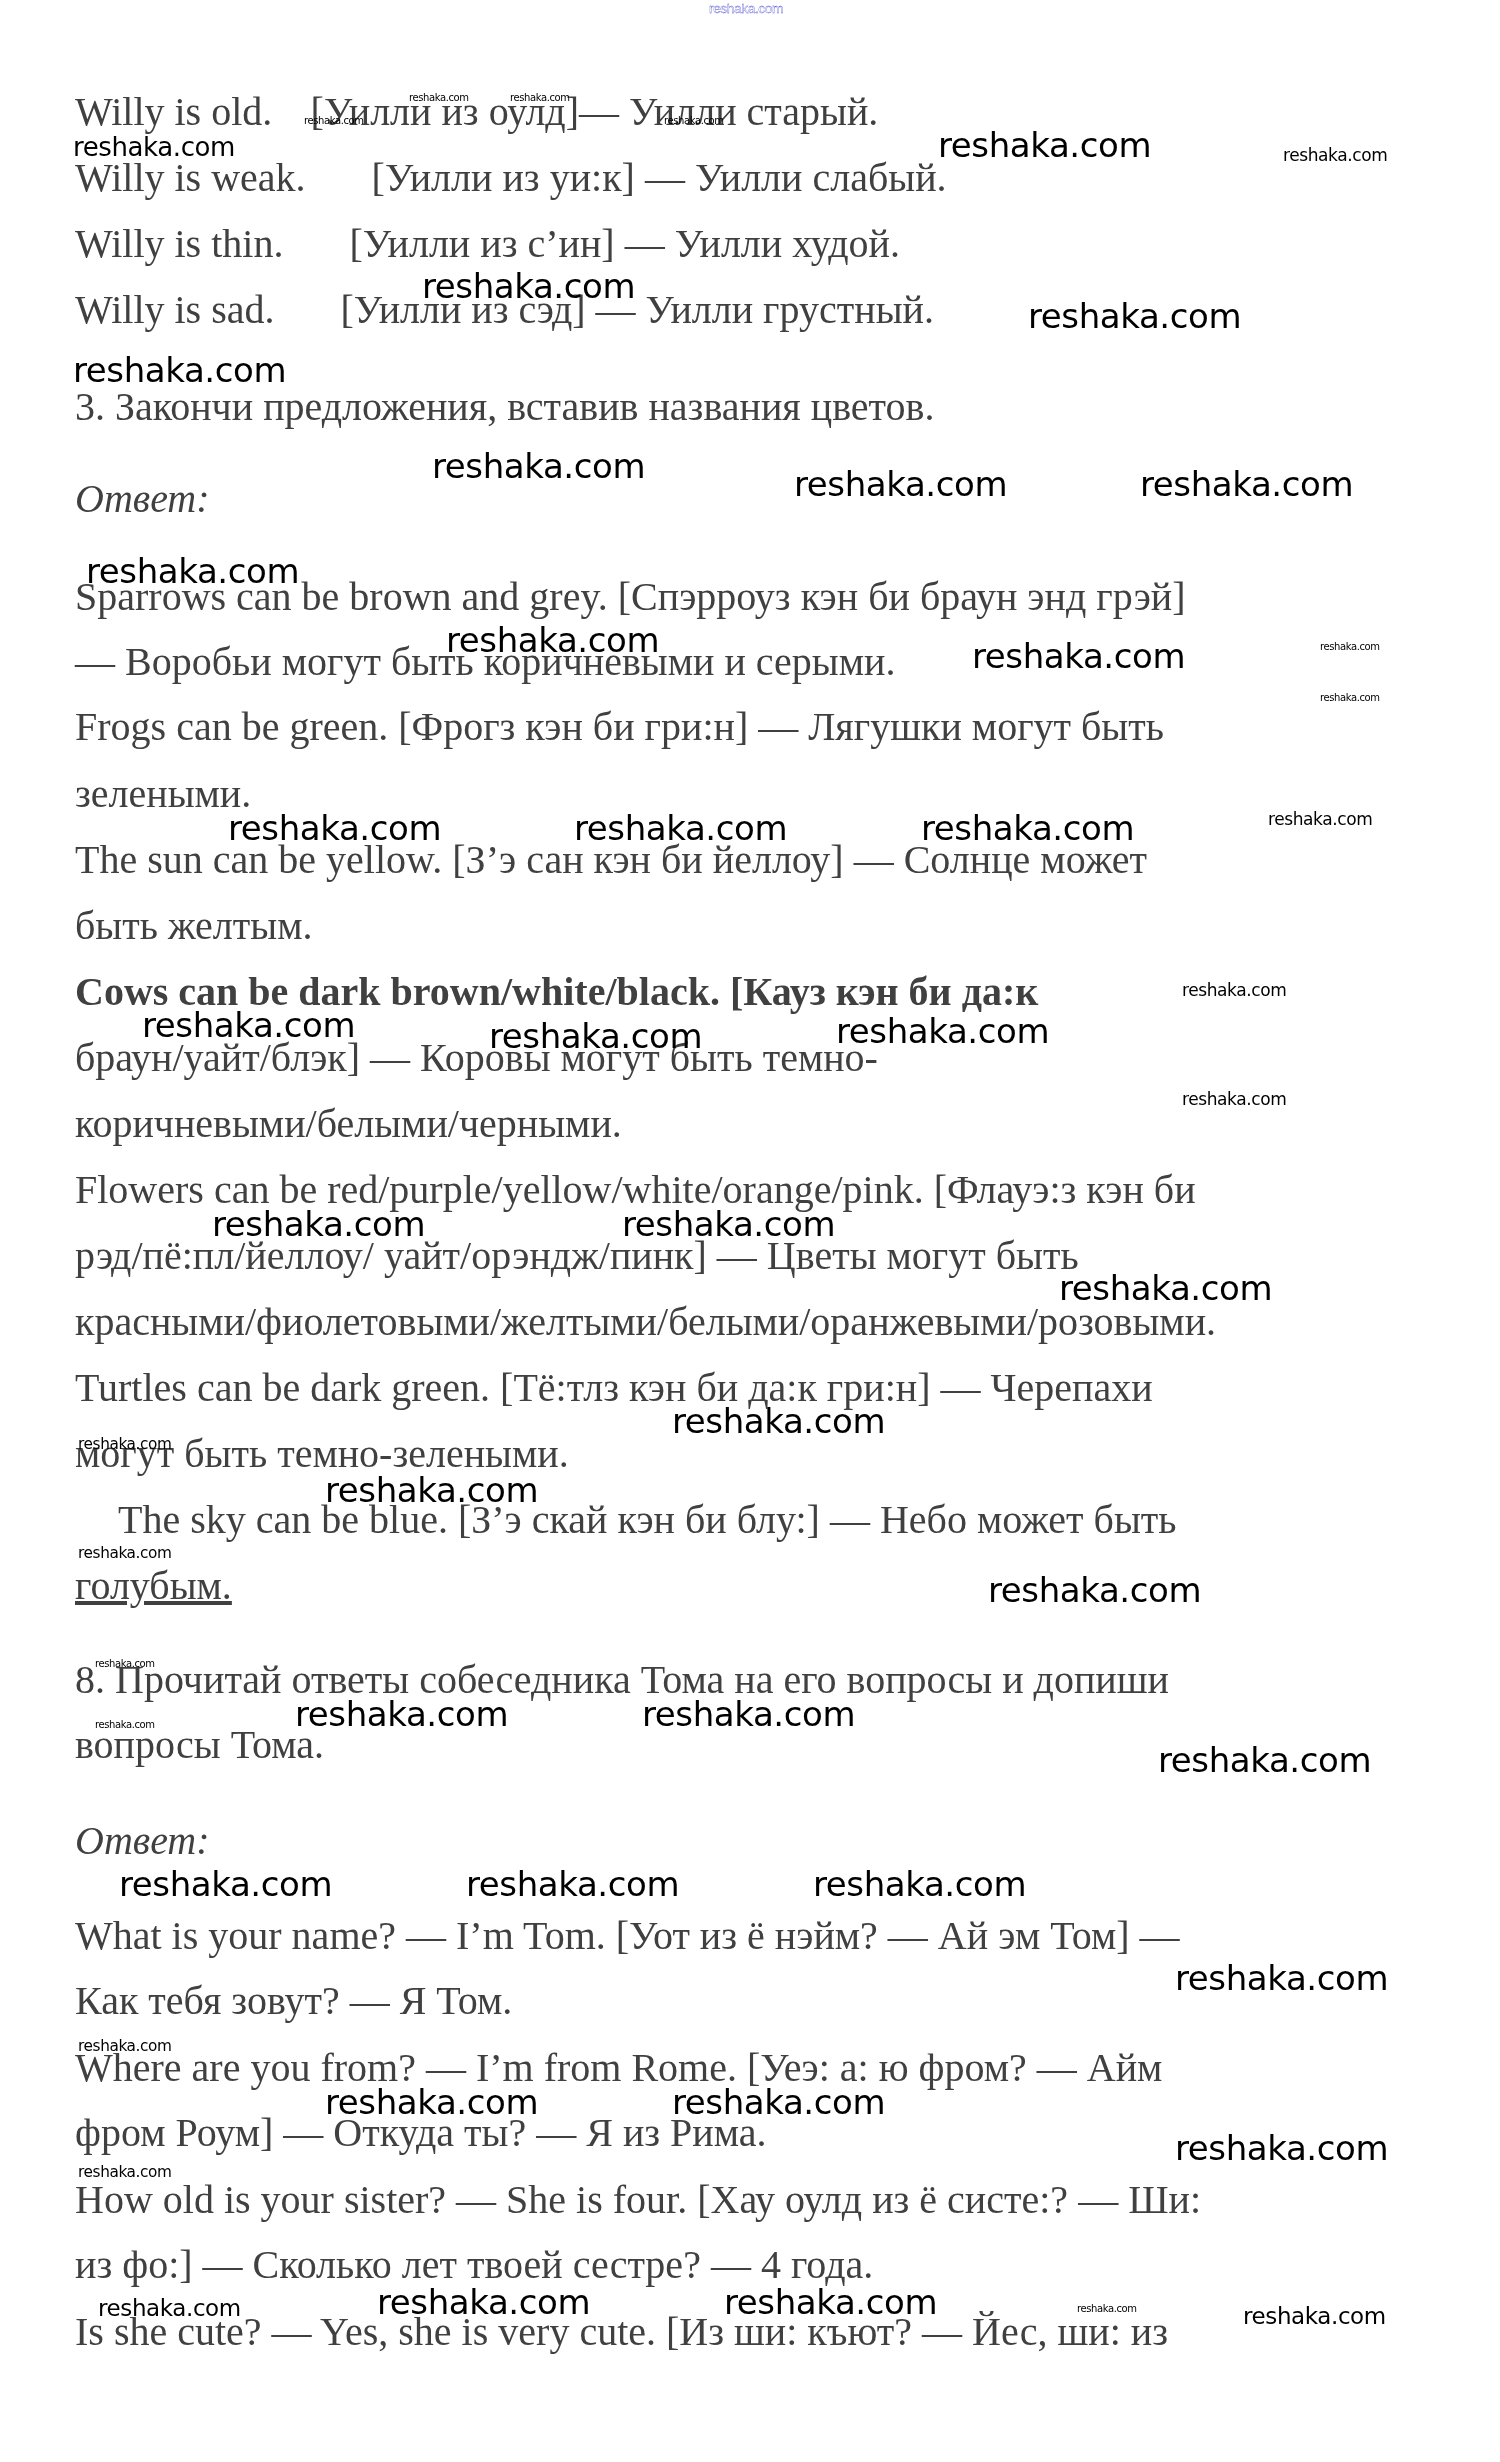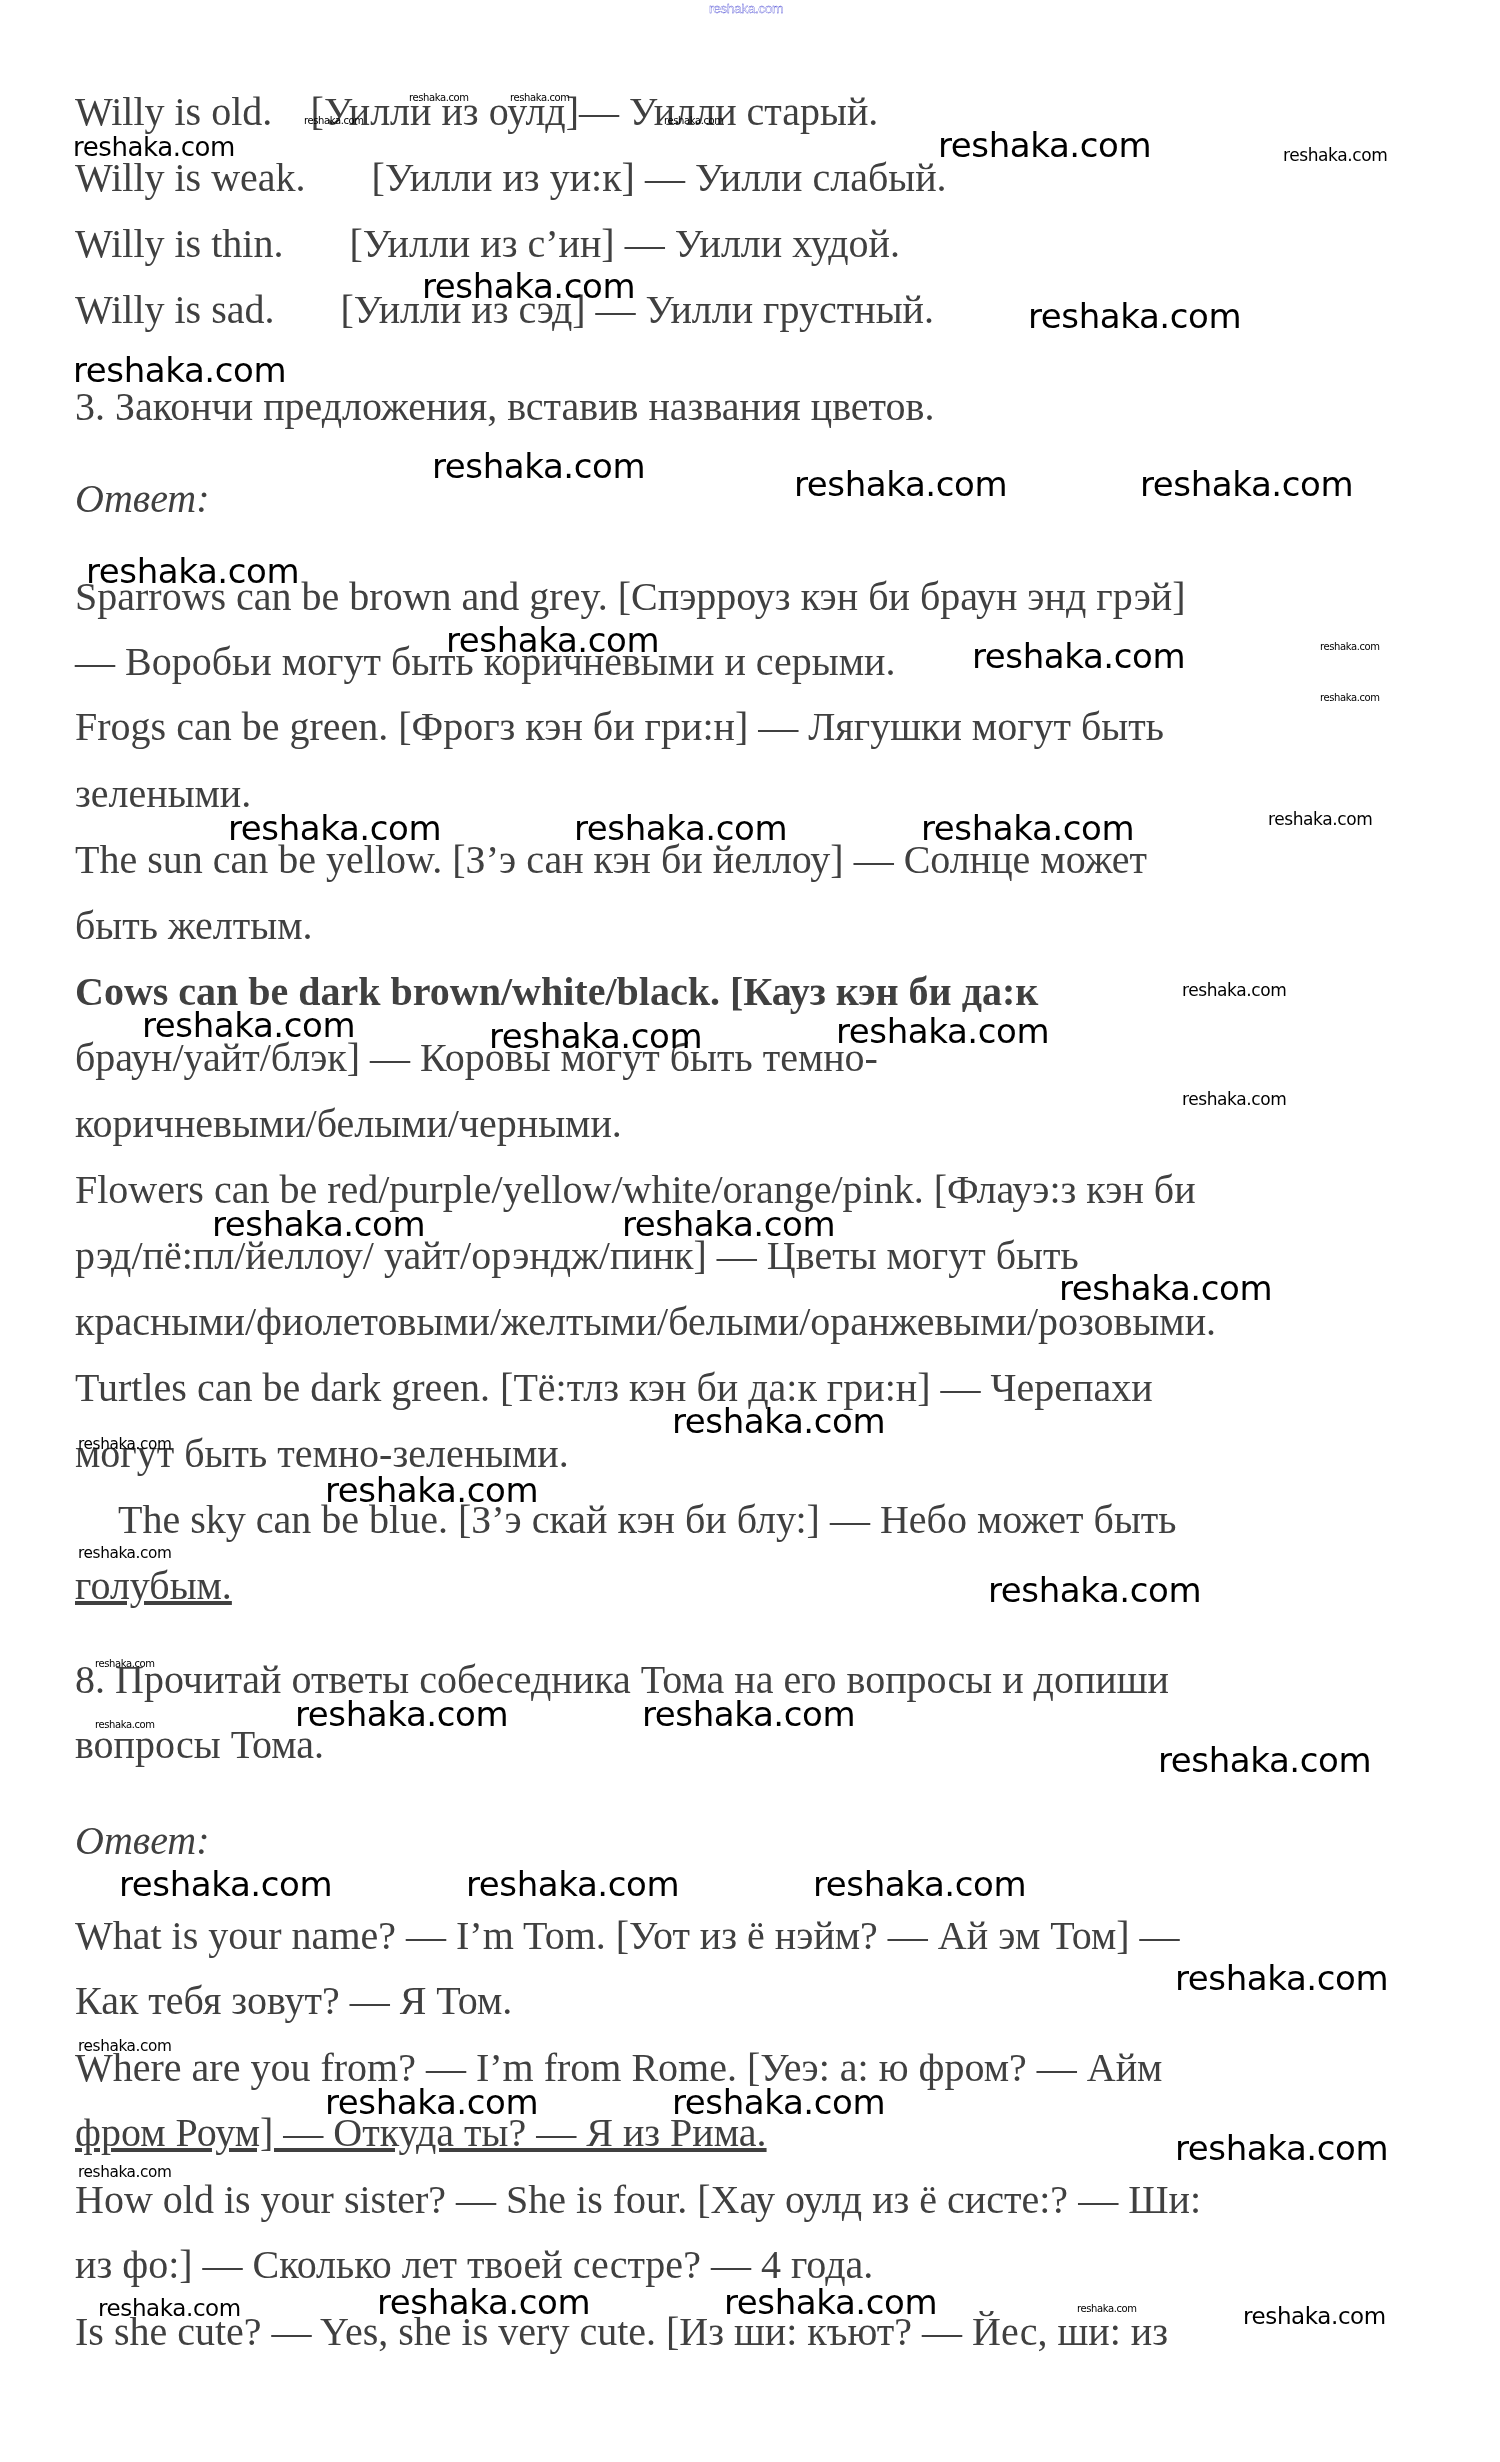--- a/index.html
+++ b/index.html
@@ -58,21 +58,21 @@
 <div class="line" style="top:1500px;margin-left:43px;">The sky can be blue.      [З’э скай кэн би блу:] — Небо может быть</div>
 <div class="line" style="top:1566px;text-decoration:underline;">голубым.</div>
 
 <div class="line" style="top:1660px;">8. Прочитай ответы собеседника Тома на его вопросы и допиши</div>
 <div class="line" style="top:1725px;">вопросы Тома.</div>
 <div class="line italic" style="top:1821px;">Ответ:</div>
 
 <div class="line" style="top:1916px;">What is your name? — I’m Tom.      [Уот из ё нэйм? — Ай эм Том] —</div>
 <div class="line" style="top:1981px;">Как тебя зовут? — Я Том.</div>
 <div class="line" style="top:2048px;">Where are you from? — I’m from Rome.      [Уеэ: а: ю фром? — Айм</div>
-<div class="line" style="top:2113px;text-decoration:underline;">фром Роум] — Откуда ты? — Я из Рима.</div>
+<div class="line" style="top:2113px;">фром Роум] — Откуда ты? — Я из Рима.</div>
 <div class="line" style="top:2180px;">How old is your sister? — She is four.      [Хау оулд из ё систе:? — Ши:</div>
 <div class="line" style="top:2245px;">из фо:] — Сколько лет твоей сестре? — 4 года.</div>
 <div class="line" style="top:2312px;">Is she cute? — Yes, she is very cute.      [Из ши: къют? — Йес, ши: из</div>
 
 <div class="wm tiny" style="left:304px;top:116px;">reshaka.com</div>
 <div class="wm tiny" style="left:409px;top:93px;">reshaka.com</div>
 <div class="wm tiny" style="left:510px;top:93px;">reshaka.com</div>
 <div class="wm tiny" style="left:664px;top:116px;">reshaka.com</div>
 <div class="wm big" style="left:73px;top:134px;font-size:26px;">reshaka.com</div>
 <div class="wm big" style="left:938px;top:128px;">reshaka.com</div>

